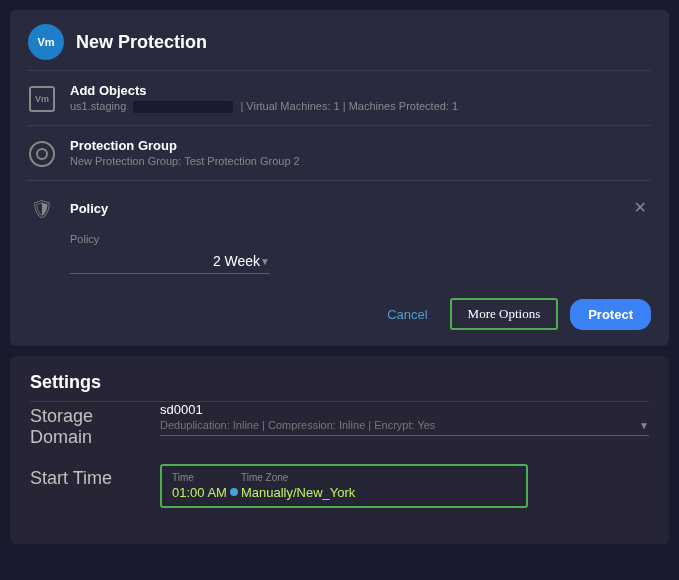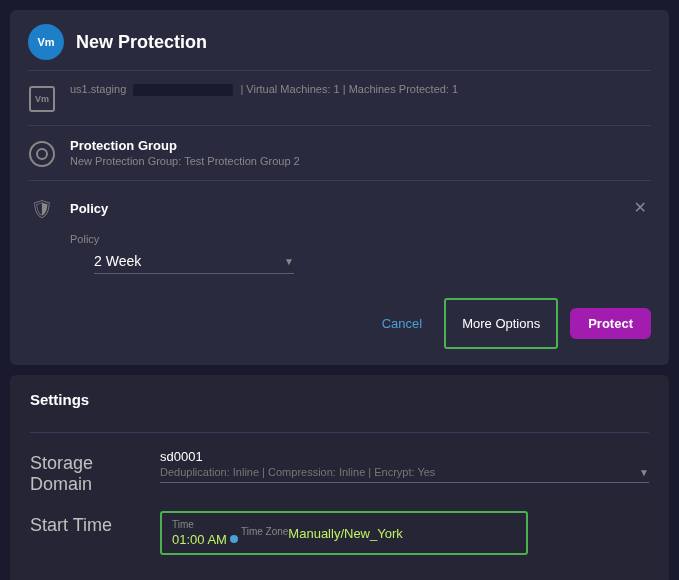--- a/index.html
+++ b/index.html
@@ -139,26 +139,25 @@
 
     .field-label {
       font-size: 11px;
       color: #888;
       margin-bottom: 4px;
     }
 
     .policy-select {
       display: flex;
       align-items: center;
-      justify-content: space-between;
+      justify-content: flex-end;
       border-bottom: 1px solid #5a5a7a;
       padding: 4px 0;
       width: 200px;
       cursor: pointer;
-      margin-left: 24px;
     }
 
     .policy-select-value {
       font-size: 14px;
       color: #ffffff;
     }
 
     .dropdown-arrow {
       color: #888;
       font-size: 10px;
@@ -181,49 +180,49 @@
       font-size: 13px;
       padding: 6px 10px;
     }
 
     .btn-more-options {
       background: transparent;
       border: 2px solid #4caf50;
       color: #ffffff;
       cursor: pointer;
       font-size: 13px;
-      padding: 16px 16px;
+      padding: 6px 16px;
       border-radius: 3px;
+      font-family: Liberation Serif, serif;
     }
 
     .btn-protect {
-      background: #a21caf;
+      background: #3b82f6;
       border: none;
       color: #ffffff;
       cursor: pointer;
       font-size: 13px;
       font-weight: 600;
       padding: 8px 18px;
-      border-radius: 6px;
+      border-radius: 13px;
     }
 
     
     .bottom-panel {
       background: #252535;
       border-radius: 6px;
       margin: 10px;
       padding: 16px 20px 20px;
     }
 
     .settings-title {
-      font-size: 15px;
+      font-size: 18px;
       font-weight: 600;
       color: #ffffff;
-      margin-bottom: 16px;
-      padding-bottom: 24px;
+      padding-bottom: 8px;
       border-bottom: 1px solid #3a3a5a;
     }
 
     .settings-row {
       display: flex;
       align-items: flex-start;
       margin-bottom: 16px;
       gap: 10px;
     }
 
@@ -290,21 +289,21 @@
       width: 8px;
       height: 8px;
       background: #4a9fd4;
       border-radius: 50%;
       margin-top: 12px;
     }
 
     .timezone-field-group {
       flex: 1;
       display: flex;
-      flex-direction: row;
+      flex-direction: column;
     }
 
     
     .icon-vm {
       font-size: 11px;
       font-weight: 700;
       color: white;
     }
 
     .icon-square-vm {
@@ -354,20 +353,21 @@
     <span class="panel-title">New Protection</span>
   </div>
 
   <hr class="divider">
 
   <div class="section-row">
     <div class="section-icon">
       <div class="icon-square-vm">Vm</div>
     </div>
     <div class="section-content">
+      <div class="section-title">Add Objects</div>
       <div class="section-subtitle">
         <span>us1.staging</span>
         <span class="redacted-bar"></span>
         |
         <span>Virtual Machines:</span>
         <span>1</span>
         |
         <span>Machines Protected:</span>
         <span>1</span>
       </div>

